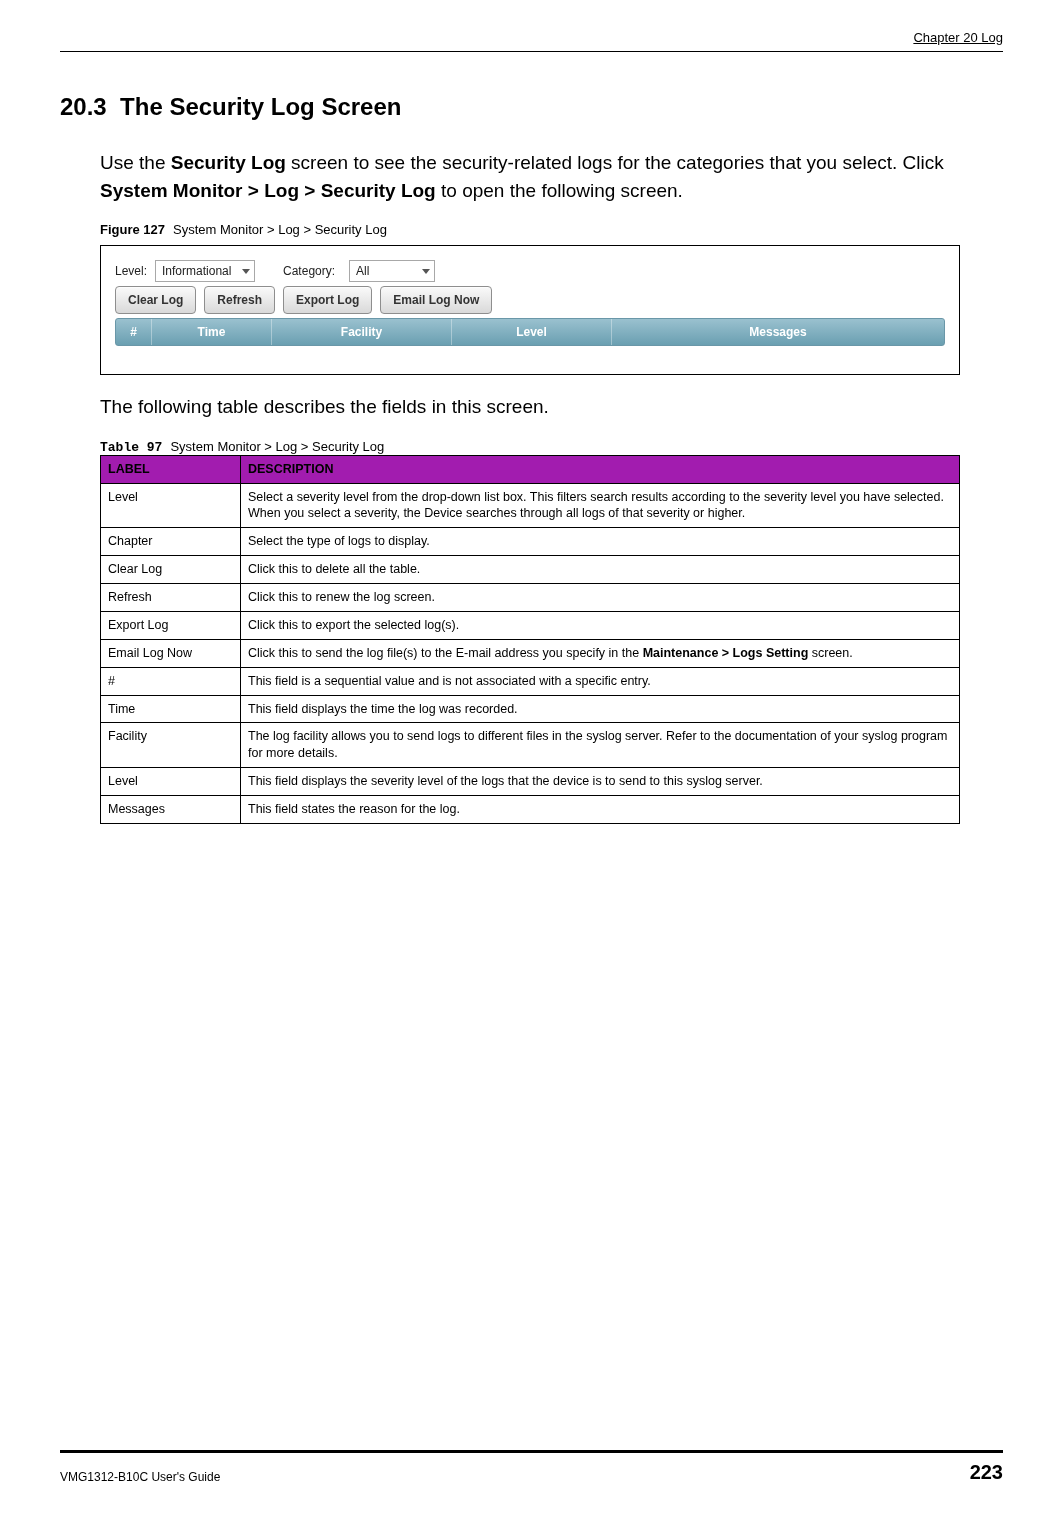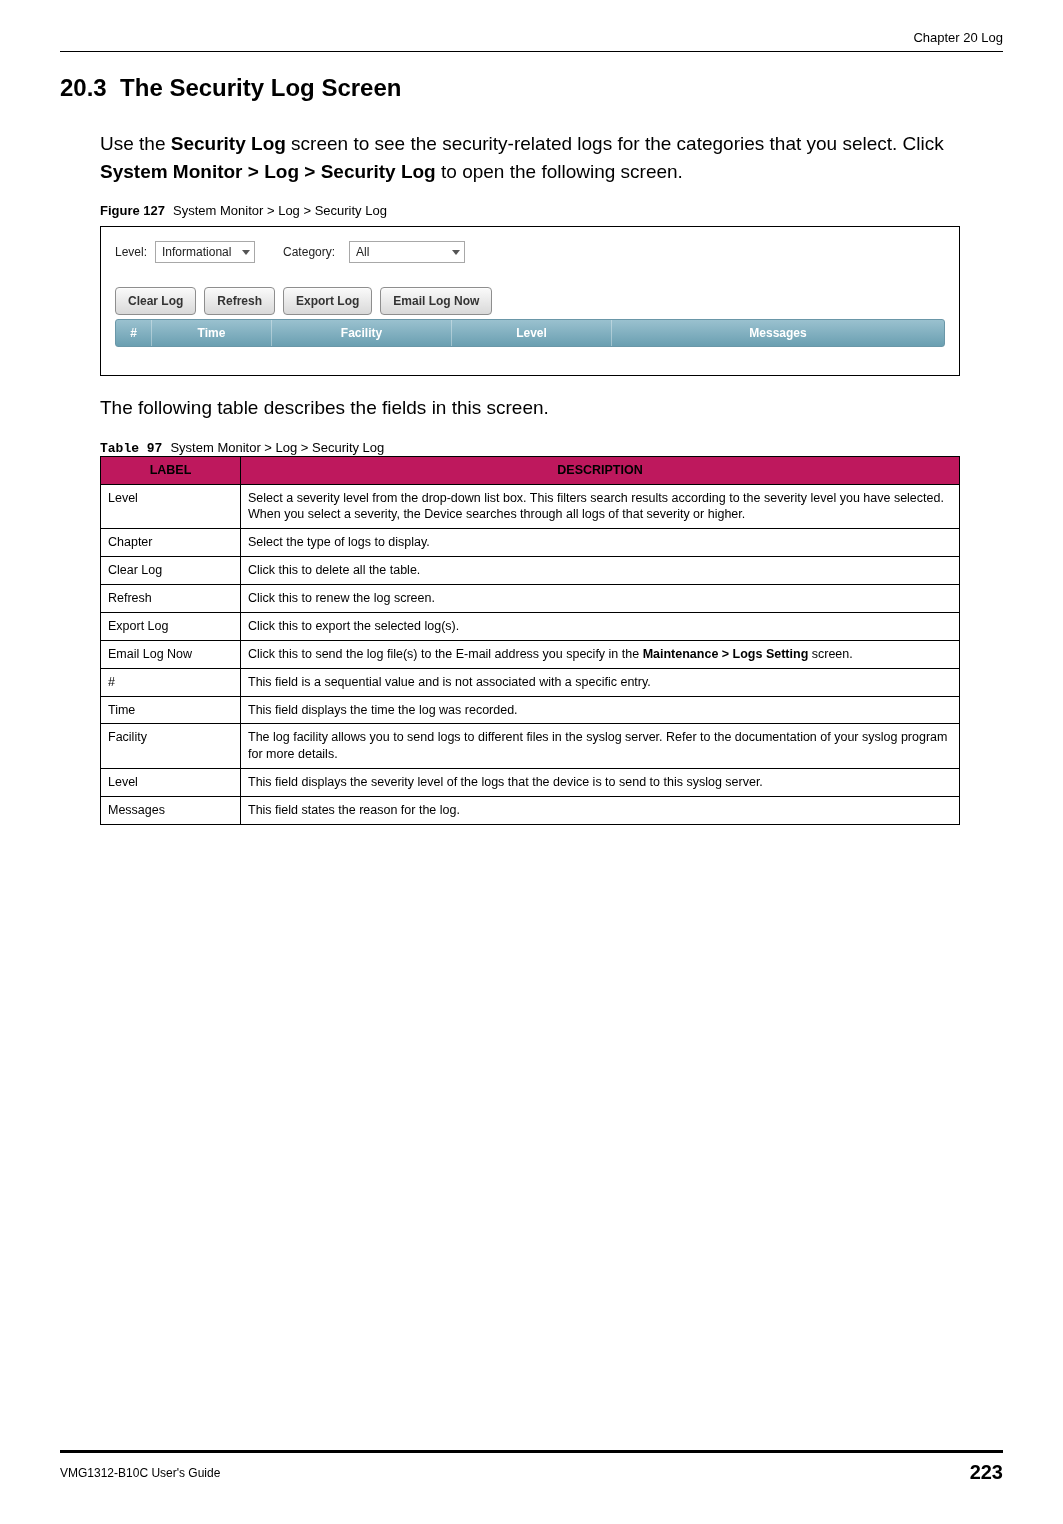--- a/index.html
+++ b/index.html
@@ -9,21 +9,22 @@
       color: #000;
       background: #fff;
       width: 1063px;
       height: 1524px;
       position: relative;
       padding: 30px 60px 40px 60px;
     }
     .header-right {
       text-align: right;
       font-size: 13px;
-      margin-bottom: 22px;
+      margin-bottom: 41px;
+      text-decoration: underline;
     }
     .header-right::after {
       content: '';
       display: block;
       height: 1px;
       background: #000;
       margin-top: 6px;
     }
     h1.section-heading {
       font-size: 24px;
@@ -48,21 +49,21 @@
       margin-left: 40px;
       border: 1px solid #000;
       padding: 14px 14px 28px 14px;
       margin-bottom: 18px;
       width: 860px;
     }
     .filter-row {
       display: flex;
       align-items: center;
       gap: 6px;
-      margin-bottom: 24px;
+      margin-bottom: 4px;
       font-family: Arial, sans-serif;
       font-size: 12px;
       color: #222;
     }
     .filter-row label { margin-right: 2px; }
     .dropdown {
       display: inline-flex;
       align-items: center;
       justify-content: space-between;
       border: 1px solid #a8a8a8;
@@ -73,21 +74,21 @@
       cursor: pointer;
     }
     .dropdown .caret {
       width: 0; height: 0;
       border-left: 4px solid transparent;
       border-right: 4px solid transparent;
       border-top: 5px solid #555;
       margin-left: 8px;
     }
     .dd-level { width: 100px; }
-    .dd-category { width: 116px; margin-left: 6px; }
+    .dd-category { width: 86px; margin-left: 6px; }
     .btn-row {
       display: flex;
       gap: 8px;
       margin-bottom: 4px;
     }
     .ui-btn {
       display: inline-block;
       background: linear-gradient(#fafafa, #d9d9d9);
       border: 1px solid #8e8e8e;
       border-radius: 4px;
@@ -139,40 +140,39 @@
       font-size: 12.5px;
     }
     table.doc-table th, table.doc-table td {
       border: 1px solid #000;
       padding: 5px 7px;
       text-align: left;
       vertical-align: top;
       line-height: 1.35;
     }
     table.doc-table th {
-      background: #be185d;
-      font-weight: bold;
-      text-align: center;
+      background: #a21caf;
+      font-weight: bold;
     }
     table.doc-table td.label-cell { width: 140px; }
     .footer {
       position: absolute;
       bottom: 40px;
       left: 60px;
       right: 60px;
     }
     .footer-line {
       height: 3px;
       background: #000;
       margin-bottom: 8px;
     }
     .footer-row {
       display: flex;
       justify-content: space-between;
-      align-items: center;
+      align-items: flex-end;
     }
     .footer-left { font-size: 12px; }
     .footer-right { font-size: 20px; font-weight: bold; }
   </style>
 </head>
 <body>
 
 <div class="header-right">
   <span>Chapter 20 Log</span>
 </div>

